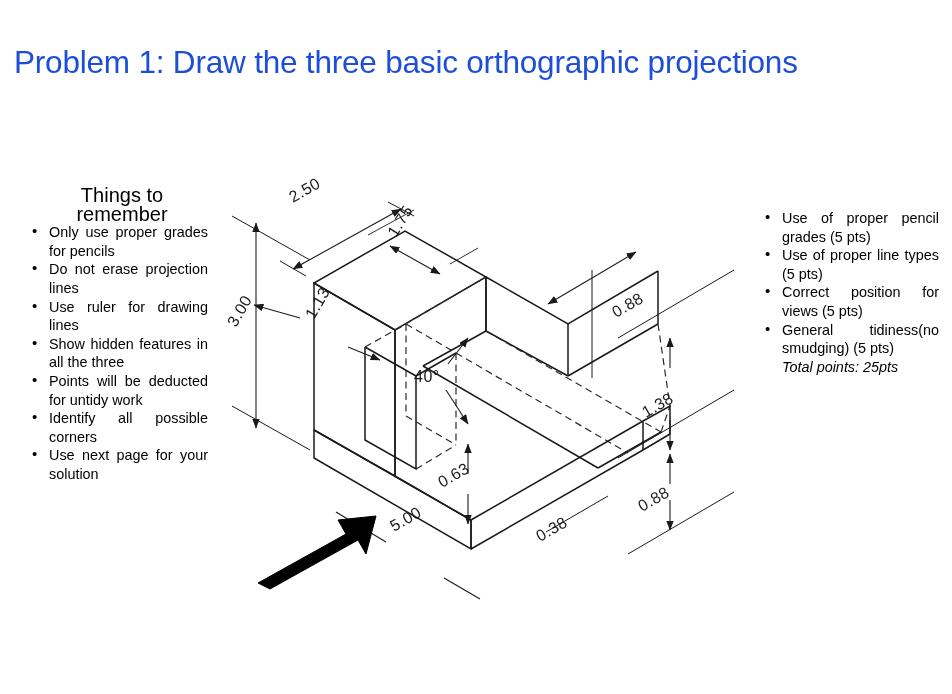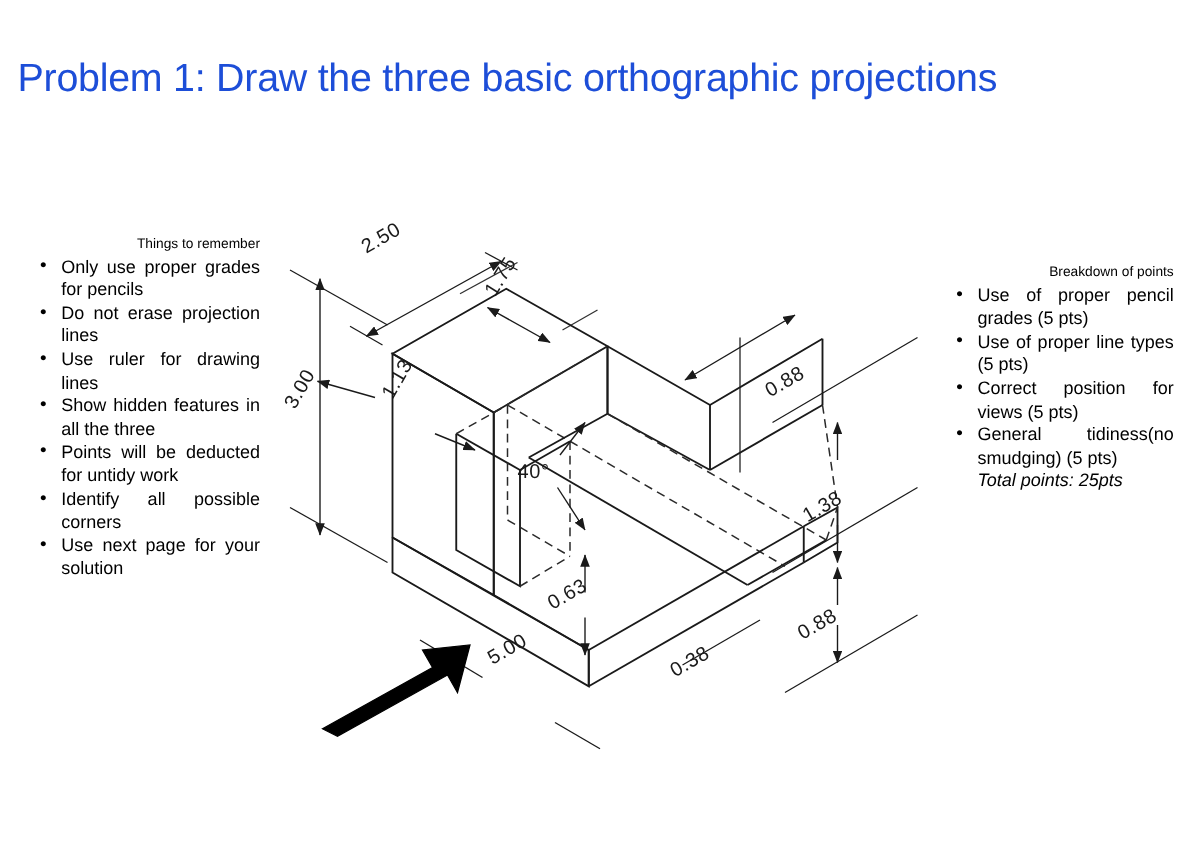--- a/index.html
+++ b/index.html
@@ -31,22 +31,22 @@
   }
 
   
   .notes-block {
     position: absolute;
     font-size: 14.4px;
     line-height: 18.6px;
     color: #000;
   }
   .notes-heading {
-    text-align: right;
-    font-size: 11px;
+    text-align: center;
+    font-size: 20px;
     line-height: 18.6px;
     margin: 0 0 0 0;
     padding-left: 6px;
   }
   .notes-list {
     list-style: none;
     margin: 0;
     padding: 0;
   }
   .notes-list li {
@@ -117,21 +117,20 @@
     <li>
         <span class="j">Identify all possible corners</span>
       </li>
     <li>
         <span class="j">Use next page for your solution</span>
       </li>
   </ul>
 </div>
 
 <div class="notes-block" id="notes-right">
-  <div class="notes-heading">Breakdown of points</div>
   <ul class="notes-list">
     <li>
         <span class="j">Use of proper pencil grades (5 pts)</span>
       </li>
     <li>
         <span class="j">Use of proper line types (5 pts)</span>
       </li>
     <li>
         <span class="j">Correct position for views (5 pts)</span>
       </li>

